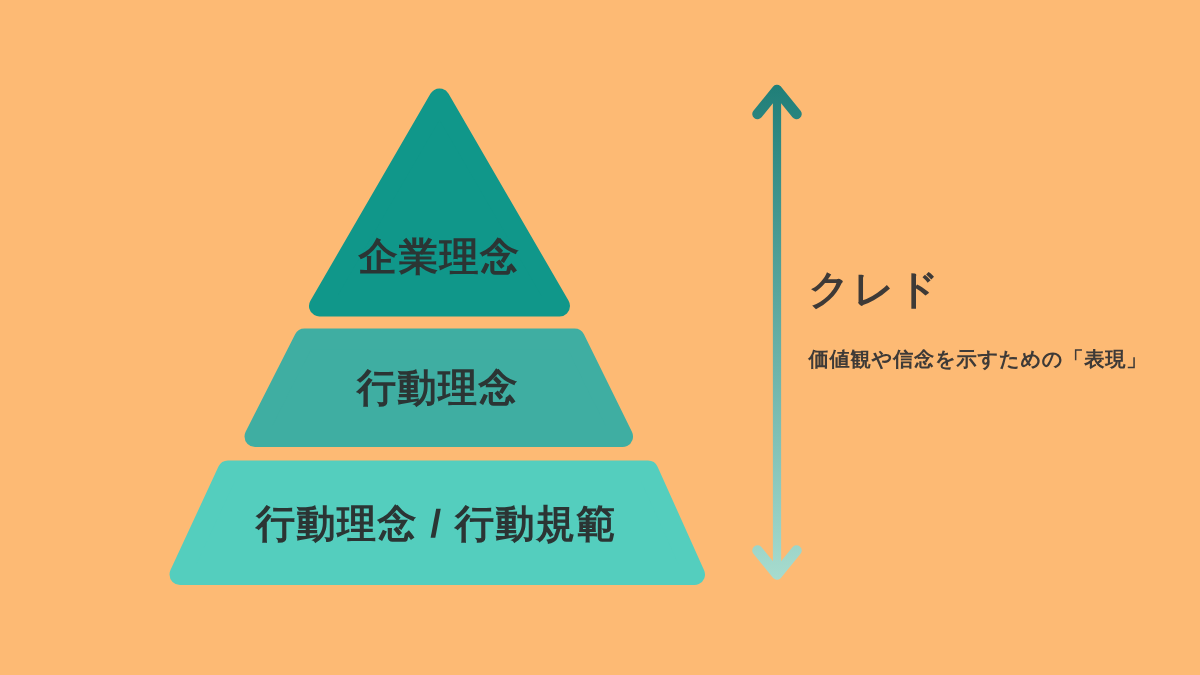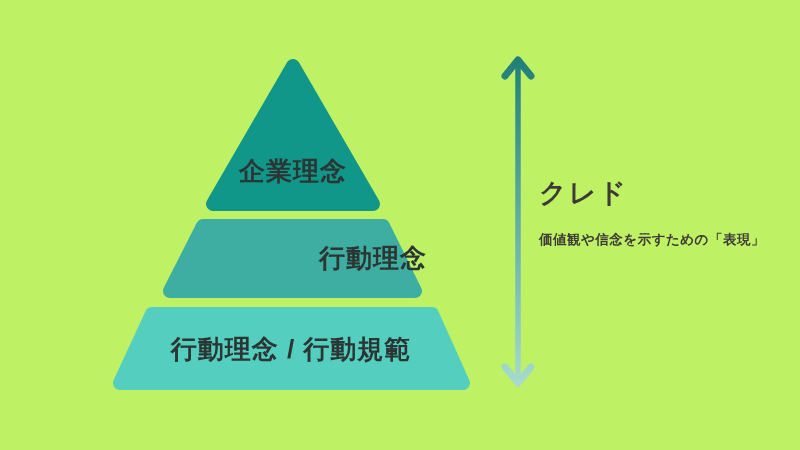--- a/index.html
+++ b/index.html
@@ -5,40 +5,40 @@
   * { margin: 0; padding: 0; box-sizing: border-box; }
   html, body { width: 800px; height: 450px; }
   body {
     font-family: "Liberation Sans", "DejaVu Sans", sans-serif;
     overflow: hidden;
   }
   .canvas {
     position: relative;
     width: 800px;
     height: 450px;
-    background: #bef264;
+    background: #fdba74;
   }
   .diagram-svg {
     position: absolute;
     left: 0; top: 0;
     width: 800px; height: 450px;
     display: block;
   }
   .tier-label {
     position: absolute;
     text-align: center;
     font-weight: bold;
     font-size: 26px;
     line-height: 32px;
     letter-spacing: 1px;
     color: #2B3534;
     white-space: nowrap;
   }
   .tier1-label { left: 203px; top: 155px; width: 180px; }
-  .tier2-label { left: 157px; top: 242px; width: 270px; text-align: right; }
+  .tier2-label { left: 157px; top: 242px; width: 270px; }
   .tier3-label { left: 106px; top: 333px; width: 370px; }
   .annotation {
     position: absolute;
     left: 539px; top: 178px;
     width: 250px;
   }
   .annotation-title {
     font-size: 27px;
     font-weight: bold;
     line-height: 30px;

